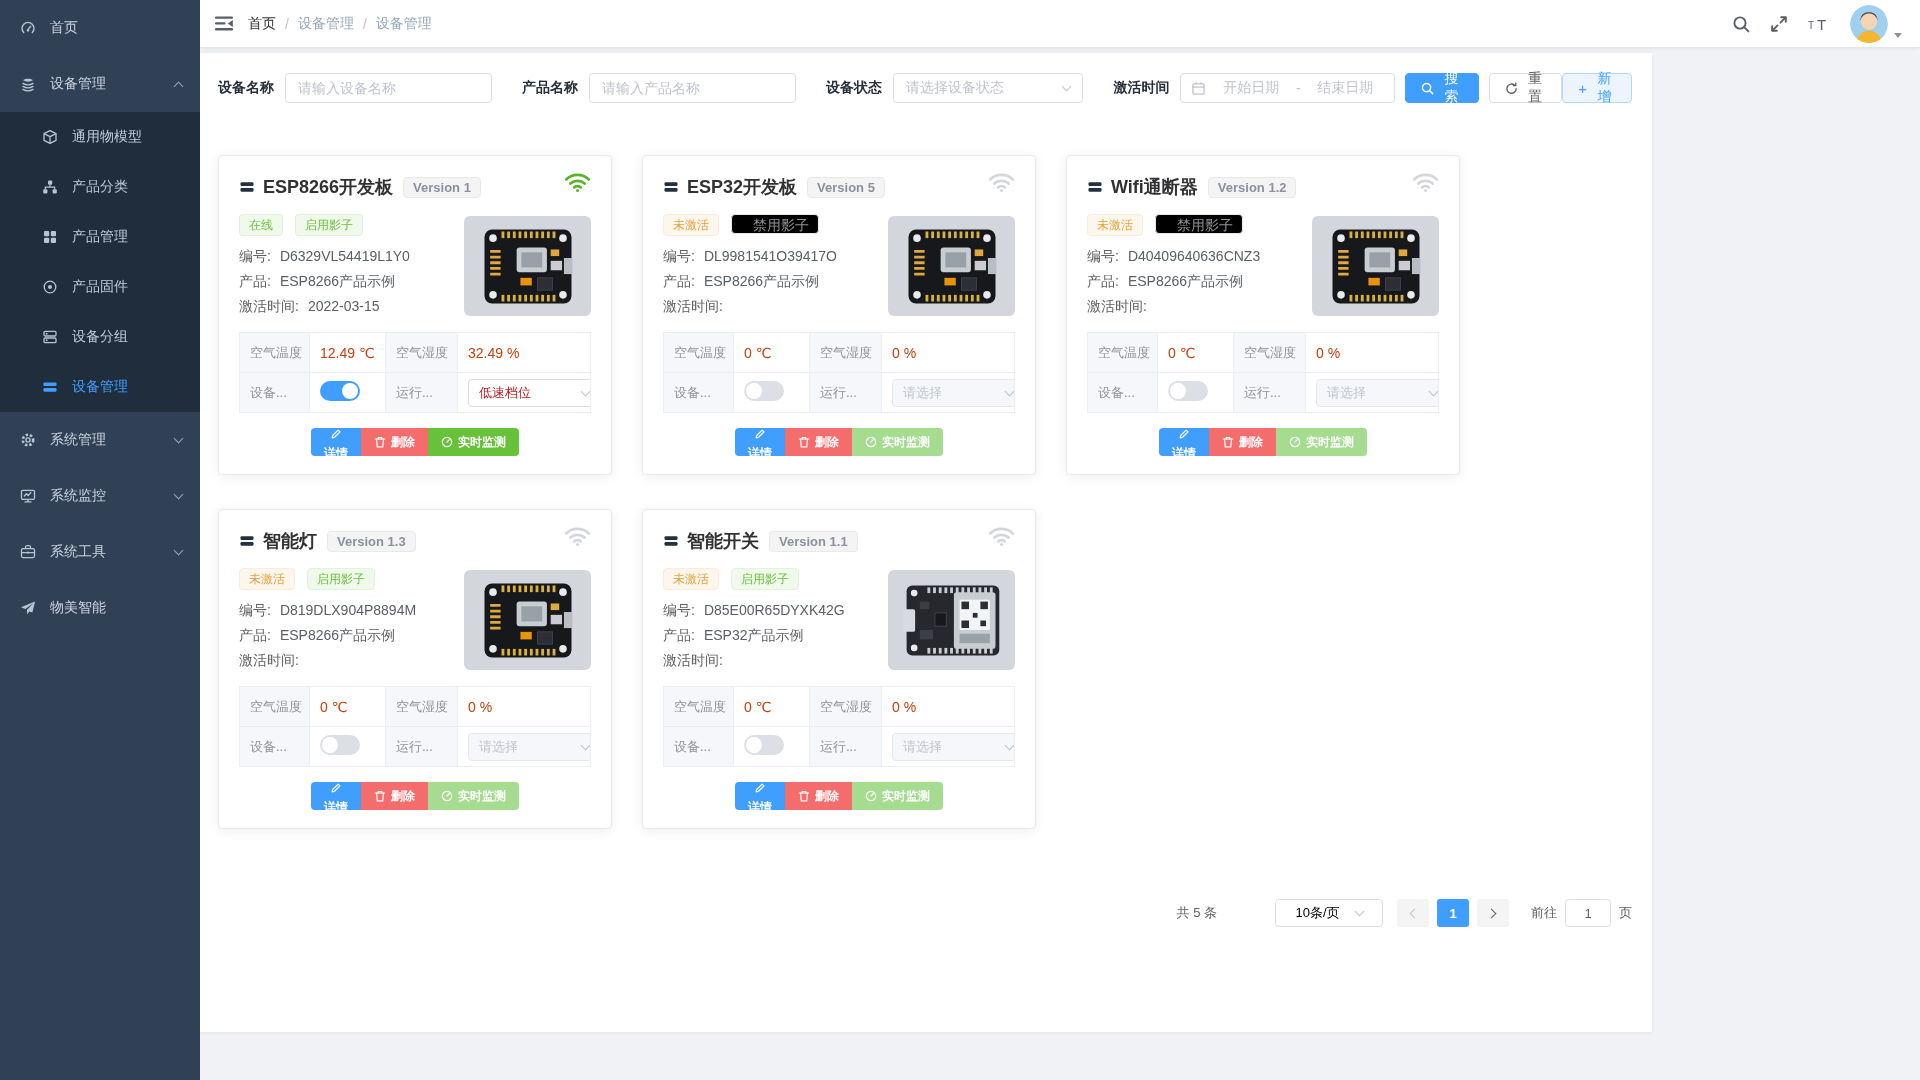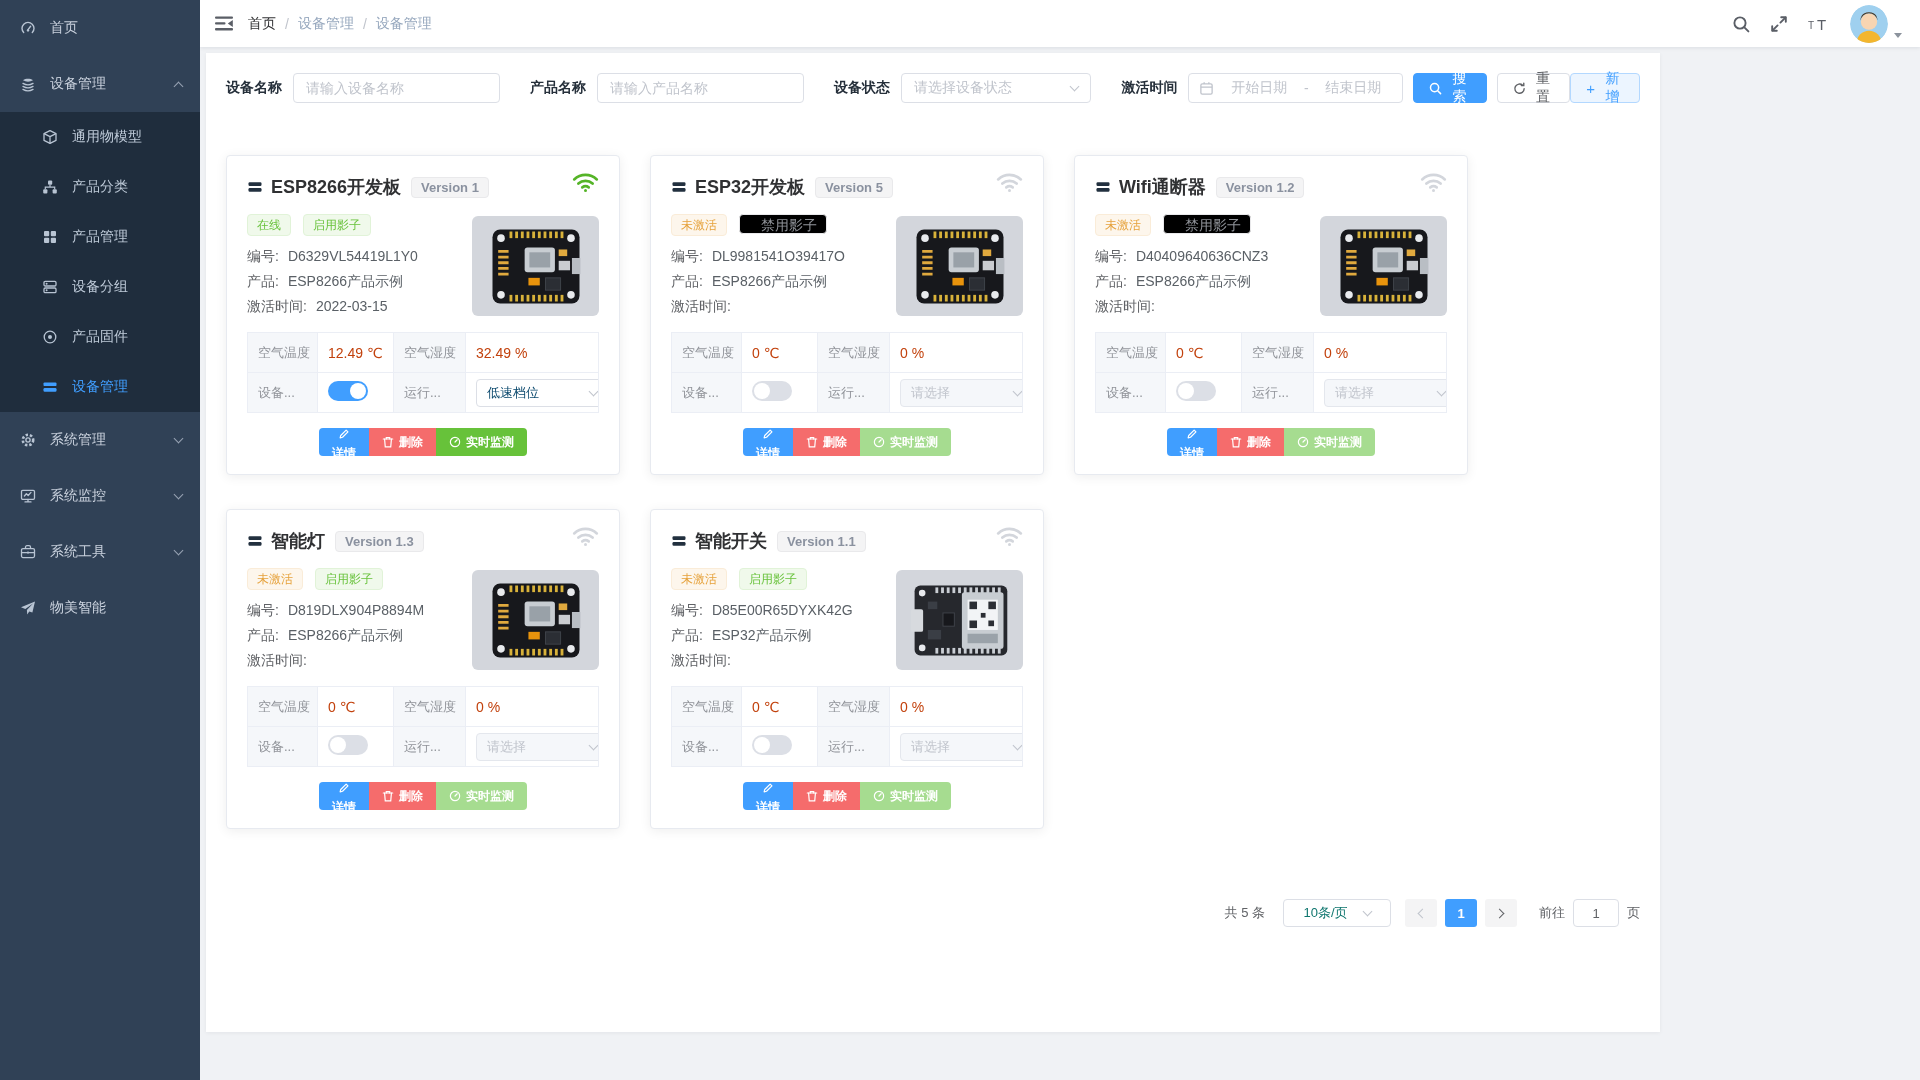--- a/index.html
+++ b/index.html
@@ -35,21 +35,21 @@
   .crumb.first { color:#303133; }
   .crumb-sep { color:#c0c4cc; margin:0 9px; }
   .header-right { margin-left:auto; display:flex; align-items:center; gap:20px; padding-right:18px; }
   .h-icon { cursor:pointer; color:#5a5e66; }
   .avatar-wrap { display:flex; align-items:flex-end; gap:6px; cursor:pointer; }
   .avatar { width:38px; height:38px; border-radius:50%; overflow:hidden; }
   .caret-down { width:0; height:0; border-left:4.5px solid transparent; border-right:4.5px solid transparent;
                 border-top:5.5px solid #8c939d; margin-bottom:5px; }
 
   
-  .main { position:absolute; left:206px; top:53px; width:1454px; height:979px; background:#fff;
+  .main { position:absolute; left:198px; top:53px; width:1454px; height:979px; background:#fff;
           box-shadow:0 1px 4px rgba(0,21,41,.06); padding:20px; }
 
   
   .filter-bar { display:flex; align-items:center; height:30px; }
   .f-label { font-size:14px; font-weight:bold; color:#26303b; margin-right:11px; white-space:nowrap; }
   .f-input { height:30px; border:1px solid #dcdfe6; border-radius:4px; padding:0 12px; font-size:14px;
              color:#606266; outline:none; font-family:inherit; }
   .f-input::placeholder { color:#c0c4cc; }
   .gap30 { width:30px; flex:none; }
   .gap10 { width:10px; flex:none; }
@@ -94,35 +94,35 @@
   .dev-table { margin-top:16px; width:100%; border-collapse:collapse; font-size:13px; table-layout:fixed; }
   .dev-table td { border:1px solid #ebeef5; height:40px; padding:0 10px; overflow:hidden; white-space:nowrap; }
   .dev-table td.lbl { background:#f5f7fa; color:#909399; }
   .dev-table td.val { color:#c2410c; font-size:14px; }
   .switch { width:40px; height:20px; border-radius:10px; background:#dcdfe6; position:relative; cursor:pointer; display:inline-block; }
   .switch::after { content:''; position:absolute; width:16px; height:16px; border-radius:50%; background:#fff; top:2px; left:2px; }
   .switch.on { background:#409EFF; }
   .switch.on::after { left:22px; }
   .mini-select { width:132px; height:28px; border:1px solid #dcdfe6; border-radius:4px; background:#fff;
                  display:flex; align-items:center; justify-content:space-between; padding:0 10px;
-                 font-size:13px; color:#0c4a6e; cursor:pointer; }
+                 font-size:13px; color:#b91c1c; cursor:pointer; }
   .mini-select.disabled { background:#f5f7fa; border-color:#e4e7ed; color:#c0c4cc; cursor:not-allowed; }
   .card-btns { margin-top:15px; display:flex; justify-content:center; }
   .cbtn { height:28px; padding:0 13px; font-size:12px; color:#fff; display:inline-flex; align-items:center;
           gap:5px; border:none; cursor:pointer; font-family:inherit; font-weight:bold; }
   .cbtn.detail { background:#409EFF; border-radius:4px 0 0 4px;flex-direction:column; }
   .cbtn.del { background:#f56c6c; }
   .cbtn.monitor { background:#67c23a; border-radius:0 4px 4px 0; }
   .cbtn.monitor.disabled { background:#a6dc90; cursor:not-allowed; }
 
   
   .pagination { margin-top:70px; display:flex; justify-content:flex-end; align-items:center; font-size:13px; color:#606266; }
   .pg-total { margin-right:18px; }
   .pg-size { width:108px; height:28px; border:1px solid #dcdfe6; border-radius:4px; display:flex; align-items:center;
-             justify-content:center; gap:16px; cursor:pointer; color:#0f766e; background:#fff; margin-right:14px; }
+             justify-content:center; gap:16px; cursor:pointer; color:#000000; background:#fff; margin-right:14px;margin-left:40px; }
   .pg-btn { width:32px; height:28px; background:#f4f4f5; border-radius:3px; display:flex; align-items:center;
             justify-content:center; cursor:pointer; margin-right:8px; }
   .pg-chev { width:7px; height:7px; border-right:1.6px solid; border-bottom:1.6px solid; }
   .pg-chev.left { transform:rotate(135deg); color:#c0c4cc; border-color:#c0c4cc; margin-left:3px; }
   .pg-chev.right { transform:rotate(-45deg); color:#606266; border-color:#606266; margin-right:3px; }
   .pg-page { width:32px; height:28px; background:#409EFF; color:#fff; border-radius:3px; display:flex;
              align-items:center; justify-content:center; font-weight:bold; cursor:pointer; margin-right:8px; }
   .pg-goto { margin-left:14px; display:flex; align-items:center; gap:8px; }
   .pg-input { width:46px; height:28px; border:1px solid #dcdfe6; border-radius:4px; text-align:center;
               font-size:13px; color:#606266; outline:none; font-family:inherit; }
@@ -180,35 +180,35 @@
               <rect x="8.8" y="2" width="5.2" height="5.2" rx="1"></rect>
               <rect x="2" y="8.8" width="5.2" height="5.2" rx="1"></rect>
               <rect x="8.8" y="8.8" width="5.2" height="5.2" rx="1"></rect>
             </svg>
           </span>
           <span>产品管理</span>
         </div>
         <div class="menu-item">
           <span class="mi-icon">
             <svg viewBox="0 0 16 16" width="16" height="16" fill="none" stroke="currentColor" stroke-width="1.3">
+              <circle cx="8" cy="8" r="5.8"></circle>
+              <circle cx="8" cy="8" r="2" fill="currentColor" stroke="none"></circle>
+            </svg>
+          </span>
+          <span>产品固件</span>
+        </div>
+        <div class="menu-item">
+          <span class="mi-icon">
+            <svg viewBox="0 0 16 16" width="16" height="16" fill="none" stroke="currentColor" stroke-width="1.3">
               <rect x="2" y="2.4" width="12" height="4.6" rx="1.2"></rect>
               <rect x="2" y="9" width="12" height="4.6" rx="1.2"></rect>
               <path d="M4.6 4.7h.01M4.6 11.3h.01" stroke-width="2" stroke-linecap="round"></path>
             </svg>
           </span>
           <span>设备分组</span>
-        </div>
-        <div class="menu-item">
-          <span class="mi-icon">
-            <svg viewBox="0 0 16 16" width="16" height="16" fill="none" stroke="currentColor" stroke-width="1.3">
-              <circle cx="8" cy="8" r="5.8"></circle>
-              <circle cx="8" cy="8" r="2" fill="currentColor" stroke="none"></circle>
-            </svg>
-          </span>
-          <span>产品固件</span>
         </div>
         <div class="menu-item active">
           <span class="mi-icon">
             <svg viewBox="0 0 16 16" width="16" height="16" fill="currentColor">
               <rect x="1.5" y="3.4" width="13" height="3.7" rx="1.2"></rect>
               <rect x="1.5" y="9" width="13" height="3.7" rx="1.2"></rect>
             </svg>
           </span>
           <span>设备管理</span>
         </div>

